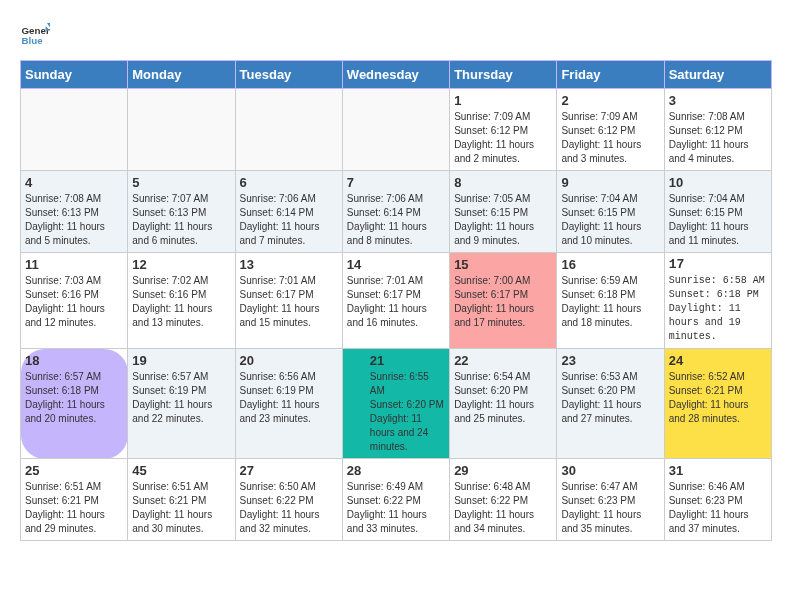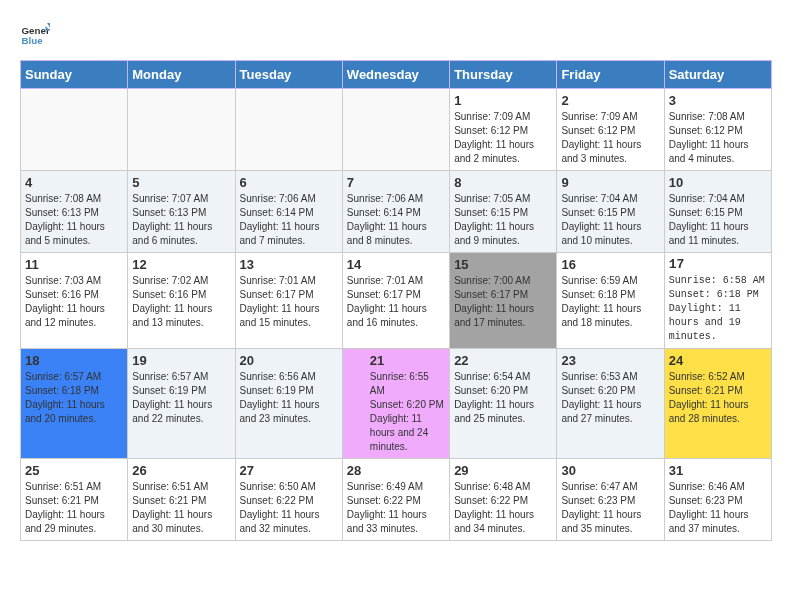--- a/index.html
+++ b/index.html
@@ -172,47 +172,47 @@
           <div class="day-info">Sunrise: 7:02 AM<br>Sunset: 6:16 PM<br>Daylight: 11 hours and 13 minutes.</div>
         </td>
         <td style="background-color: rgb(255, 255, 255);">
           <span class="day-number">13</span>
           <div class="day-info">Sunrise: 7:01 AM<br>Sunset: 6:17 PM<br>Daylight: 11 hours and 15 minutes.</div>
         </td>
         <td style="background-color: rgb(255, 255, 255);">
           <span class="day-number">14</span>
           <div class="day-info">Sunrise: 7:01 AM<br>Sunset: 6:17 PM<br>Daylight: 11 hours and 16 minutes.</div>
         </td>
-        <td style="background-color: #a3a3a3;">
+        <td style="background-color: #fca5a5;">
           <span class="day-number">15</span>
           <div class="day-info">Sunrise: 7:00 AM<br>Sunset: 6:17 PM<br>Daylight: 11 hours and 17 minutes.</div>
         </td>
         <td style="background-color: rgb(255, 255, 255);">
           <span class="day-number">16</span>
           <div class="day-info">Sunrise: 6:59 AM<br>Sunset: 6:18 PM<br>Daylight: 11 hours and 18 minutes.</div>
         </td>
         <td style="background-color: rgb(255, 255, 255); font-family: Liberation Mono, monospace;">
           <span class="day-number">17</span>
           <div class="day-info">Sunrise: 6:58 AM<br>Sunset: 6:18 PM<br>Daylight: 11 hours and 19 minutes.</div>
         </td>
       </tr>
       <tr>
-        <td style="background-color: #3b82f6;">
+        <td style="background-color: #c4b5fd; border-radius: 24px;">
           <span class="day-number">18</span>
           <div class="day-info">Sunrise: 6:57 AM<br>Sunset: 6:18 PM<br>Daylight: 11 hours and 20 minutes.</div>
         </td>
         <td style="background-color: rgb(238, 243, 248);">
           <span class="day-number">19</span>
           <div class="day-info">Sunrise: 6:57 AM<br>Sunset: 6:19 PM<br>Daylight: 11 hours and 22 minutes.</div>
         </td>
         <td style="background-color: rgb(238, 243, 248); margin-top: 36px;">
           <span class="day-number">20</span>
           <div class="day-info">Sunrise: 6:56 AM<br>Sunset: 6:19 PM<br>Daylight: 11 hours and 23 minutes.</div>
         </td>
-        <td style="background-color: #f0abfc; padding-left: 27px;">
+        <td style="background-color: #14b8a6; padding-left: 27px;">
           <span class="day-number">21</span>
           <div class="day-info">Sunrise: 6:55 AM<br>Sunset: 6:20 PM<br>Daylight: 11 hours and 24 minutes.</div>
         </td>
         <td style="background-color: rgb(238, 243, 248);">
           <span class="day-number">22</span>
           <div class="day-info">Sunrise: 6:54 AM<br>Sunset: 6:20 PM<br>Daylight: 11 hours and 25 minutes.</div>
         </td>
         <td style="background-color: rgb(238, 243, 248);">
           <span class="day-number">23</span>
           <div class="day-info">Sunrise: 6:53 AM<br>Sunset: 6:20 PM<br>Daylight: 11 hours and 27 minutes.</div>
@@ -221,21 +221,21 @@
           <span class="day-number">24</span>
           <div class="day-info">Sunrise: 6:52 AM<br>Sunset: 6:21 PM<br>Daylight: 11 hours and 28 minutes.</div>
         </td>
       </tr>
       <tr>
         <td style="background-color: rgb(255, 255, 255);">
           <span class="day-number">25</span>
           <div class="day-info">Sunrise: 6:51 AM<br>Sunset: 6:21 PM<br>Daylight: 11 hours and 29 minutes.</div>
         </td>
         <td style="background-color: rgb(255, 255, 255);">
-          <span class="day-number">26</span>
+          <span class="day-number">45</span>
           <div class="day-info">Sunrise: 6:51 AM<br>Sunset: 6:21 PM<br>Daylight: 11 hours and 30 minutes.</div>
         </td>
         <td style="background-color: rgb(255, 255, 255);">
           <span class="day-number">27</span>
           <div class="day-info">Sunrise: 6:50 AM<br>Sunset: 6:22 PM<br>Daylight: 11 hours and 32 minutes.</div>
         </td>
         <td style="background-color: rgb(255, 255, 255);">
           <span class="day-number">28</span>
           <div class="day-info">Sunrise: 6:49 AM<br>Sunset: 6:22 PM<br>Daylight: 11 hours and 33 minutes.</div>
         </td>

